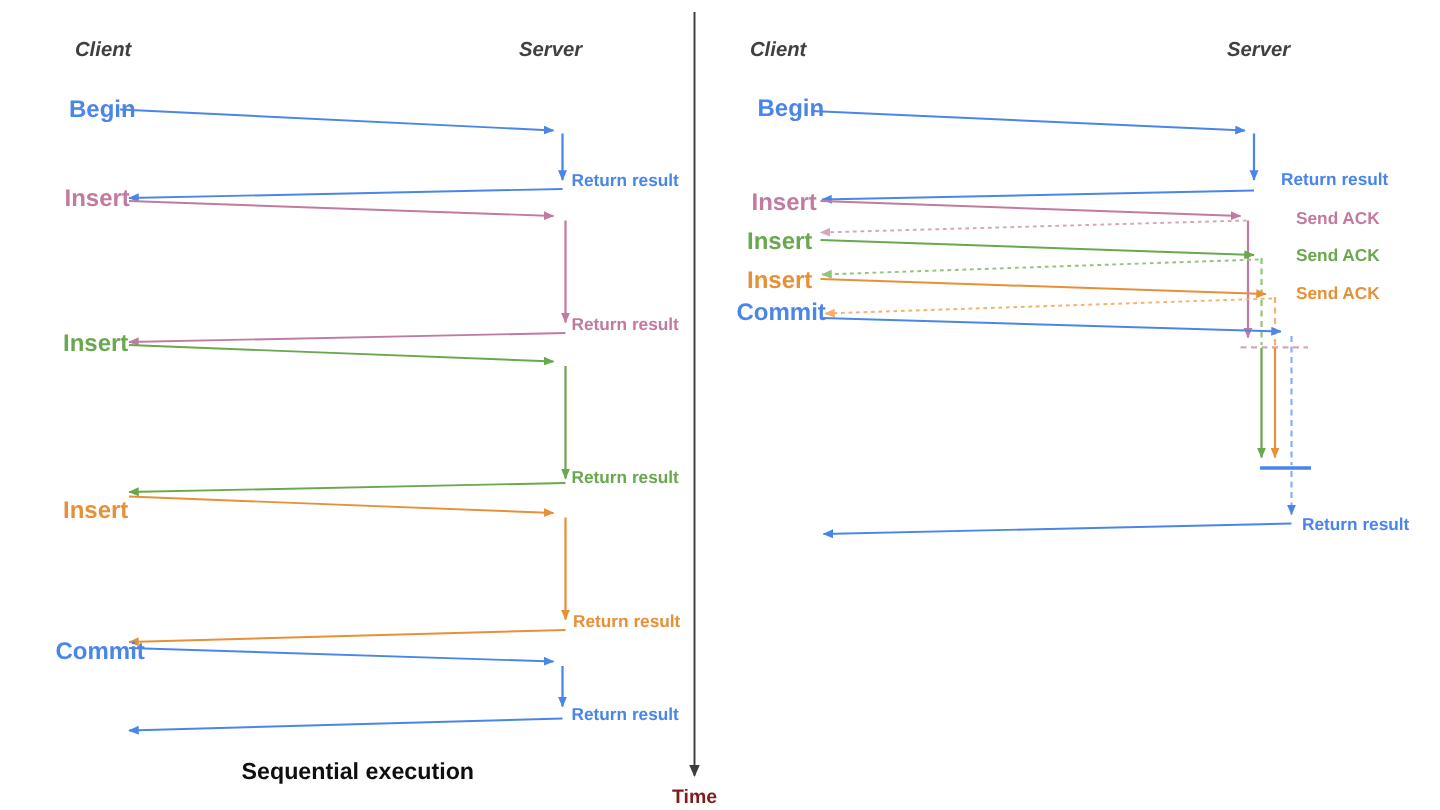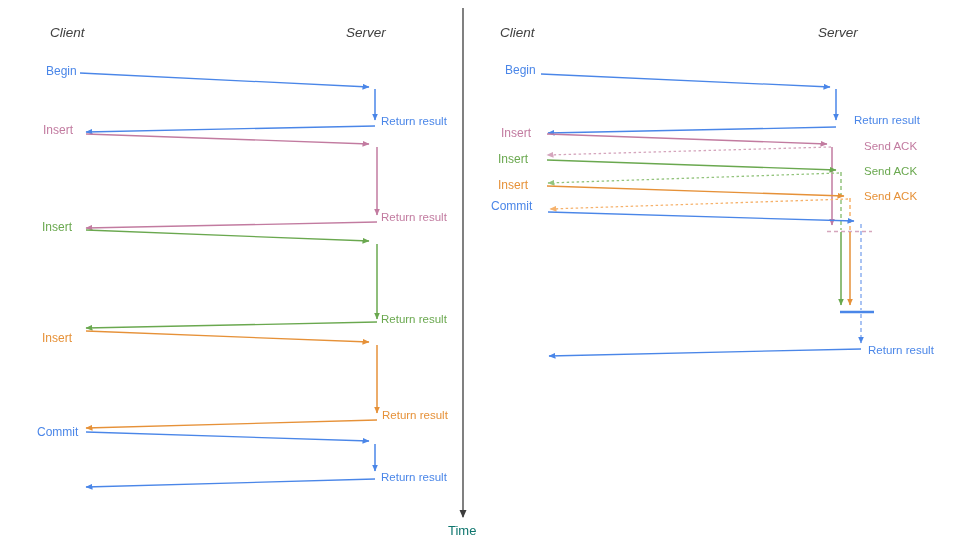--- a/index.html
+++ b/index.html
@@ -1,27 +1,27 @@
 <!DOCTYPE html>
 <html style="--blue: #4a86e8; --pink: #c27ba0; --green: #6aa84f; --orange: #e69138; --blue_light: #8db0f0; --pink_light: #d5a6bd; --green_light: #93c47d; --orange_light: #f6b26c; --axis: #3d3d3d;"><head>
 <meta charset="utf-8">
 <style>
   html,body{margin:0;padding:0;}
   body{
     width:960px;height:540px;position:relative;overflow:hidden;
     background:#ffffff;font-family:"Liberation Sans",sans-serif;
   }
-  .stage{position:absolute;inset:0;width:797px;height:540px;}
+  .stage{position:absolute;inset:0;width:797px;height:540px;font-weight:bold;}
   svg.wires{position:absolute;left:0;top:0;}
   .lbl{position:absolute;display:block;white-space:nowrap;line-height:1.1;}
   .hdr{font-style:italic;font-size:13.5px;color:#404040;}
-  .op{font-size:12px;}
+  .op{font-size:16px;}
   .rr{font-size:11.5px;}
   .ttl{font-size:15.5px;color:#0f0f0f;}
-  .time{font-size:13px;color:#0f766e;}
+  .time{font-size:13px;color:#7f1d1d;}
   .tx-blue{color:var(--blue);}
   .tx-pink{color:var(--pink);}
   .tx-green{color:var(--green);}
   .tx-orange{color:var(--orange);}
   .st-blue{stroke:var(--blue);}
   .st-pink{stroke:var(--pink);}
   .st-green{stroke:var(--green);}
   .st-orange{stroke:var(--orange);}
   .st-bluel{stroke:var(--blue_light);}
   .st-pinkl{stroke:var(--pink_light);}
@@ -140,20 +140,21 @@
 
   <span class="lbl op tx-green" style="left:42px;top:221px">Insert</span>
   <span class="lbl rr tx-green" style="left:381px;top:313px">Return result</span>
 
   <span class="lbl op tx-orange" style="left:42px;top:332px">Insert</span>
   <span class="lbl rr tx-orange" style="left:382px;top:409px">Return result</span>
 
   <span class="lbl op tx-blue" style="left:37px;top:426px">Commit</span>
   <span class="lbl rr tx-blue" style="left:381px;top:471px">Return result</span>
 
+  <span class="lbl ttl" style="left:161px;top:506px">Sequential execution</span>
 
   <span class="lbl hdr" style="left:500px;top:26px">Client</span>
   <span class="lbl hdr" style="left:818px;top:26px">Server</span>
 
   <span class="lbl op tx-blue" style="left:505px;top:64px">Begin</span>
   <span class="lbl rr tx-blue" style="left:854px;top:114px">Return result</span>
 
   <span class="lbl op tx-pink" style="left:501px;top:127px">Insert</span>
   <span class="lbl rr tx-pink" style="left:864px;top:140px">Send ACK</span>
 

